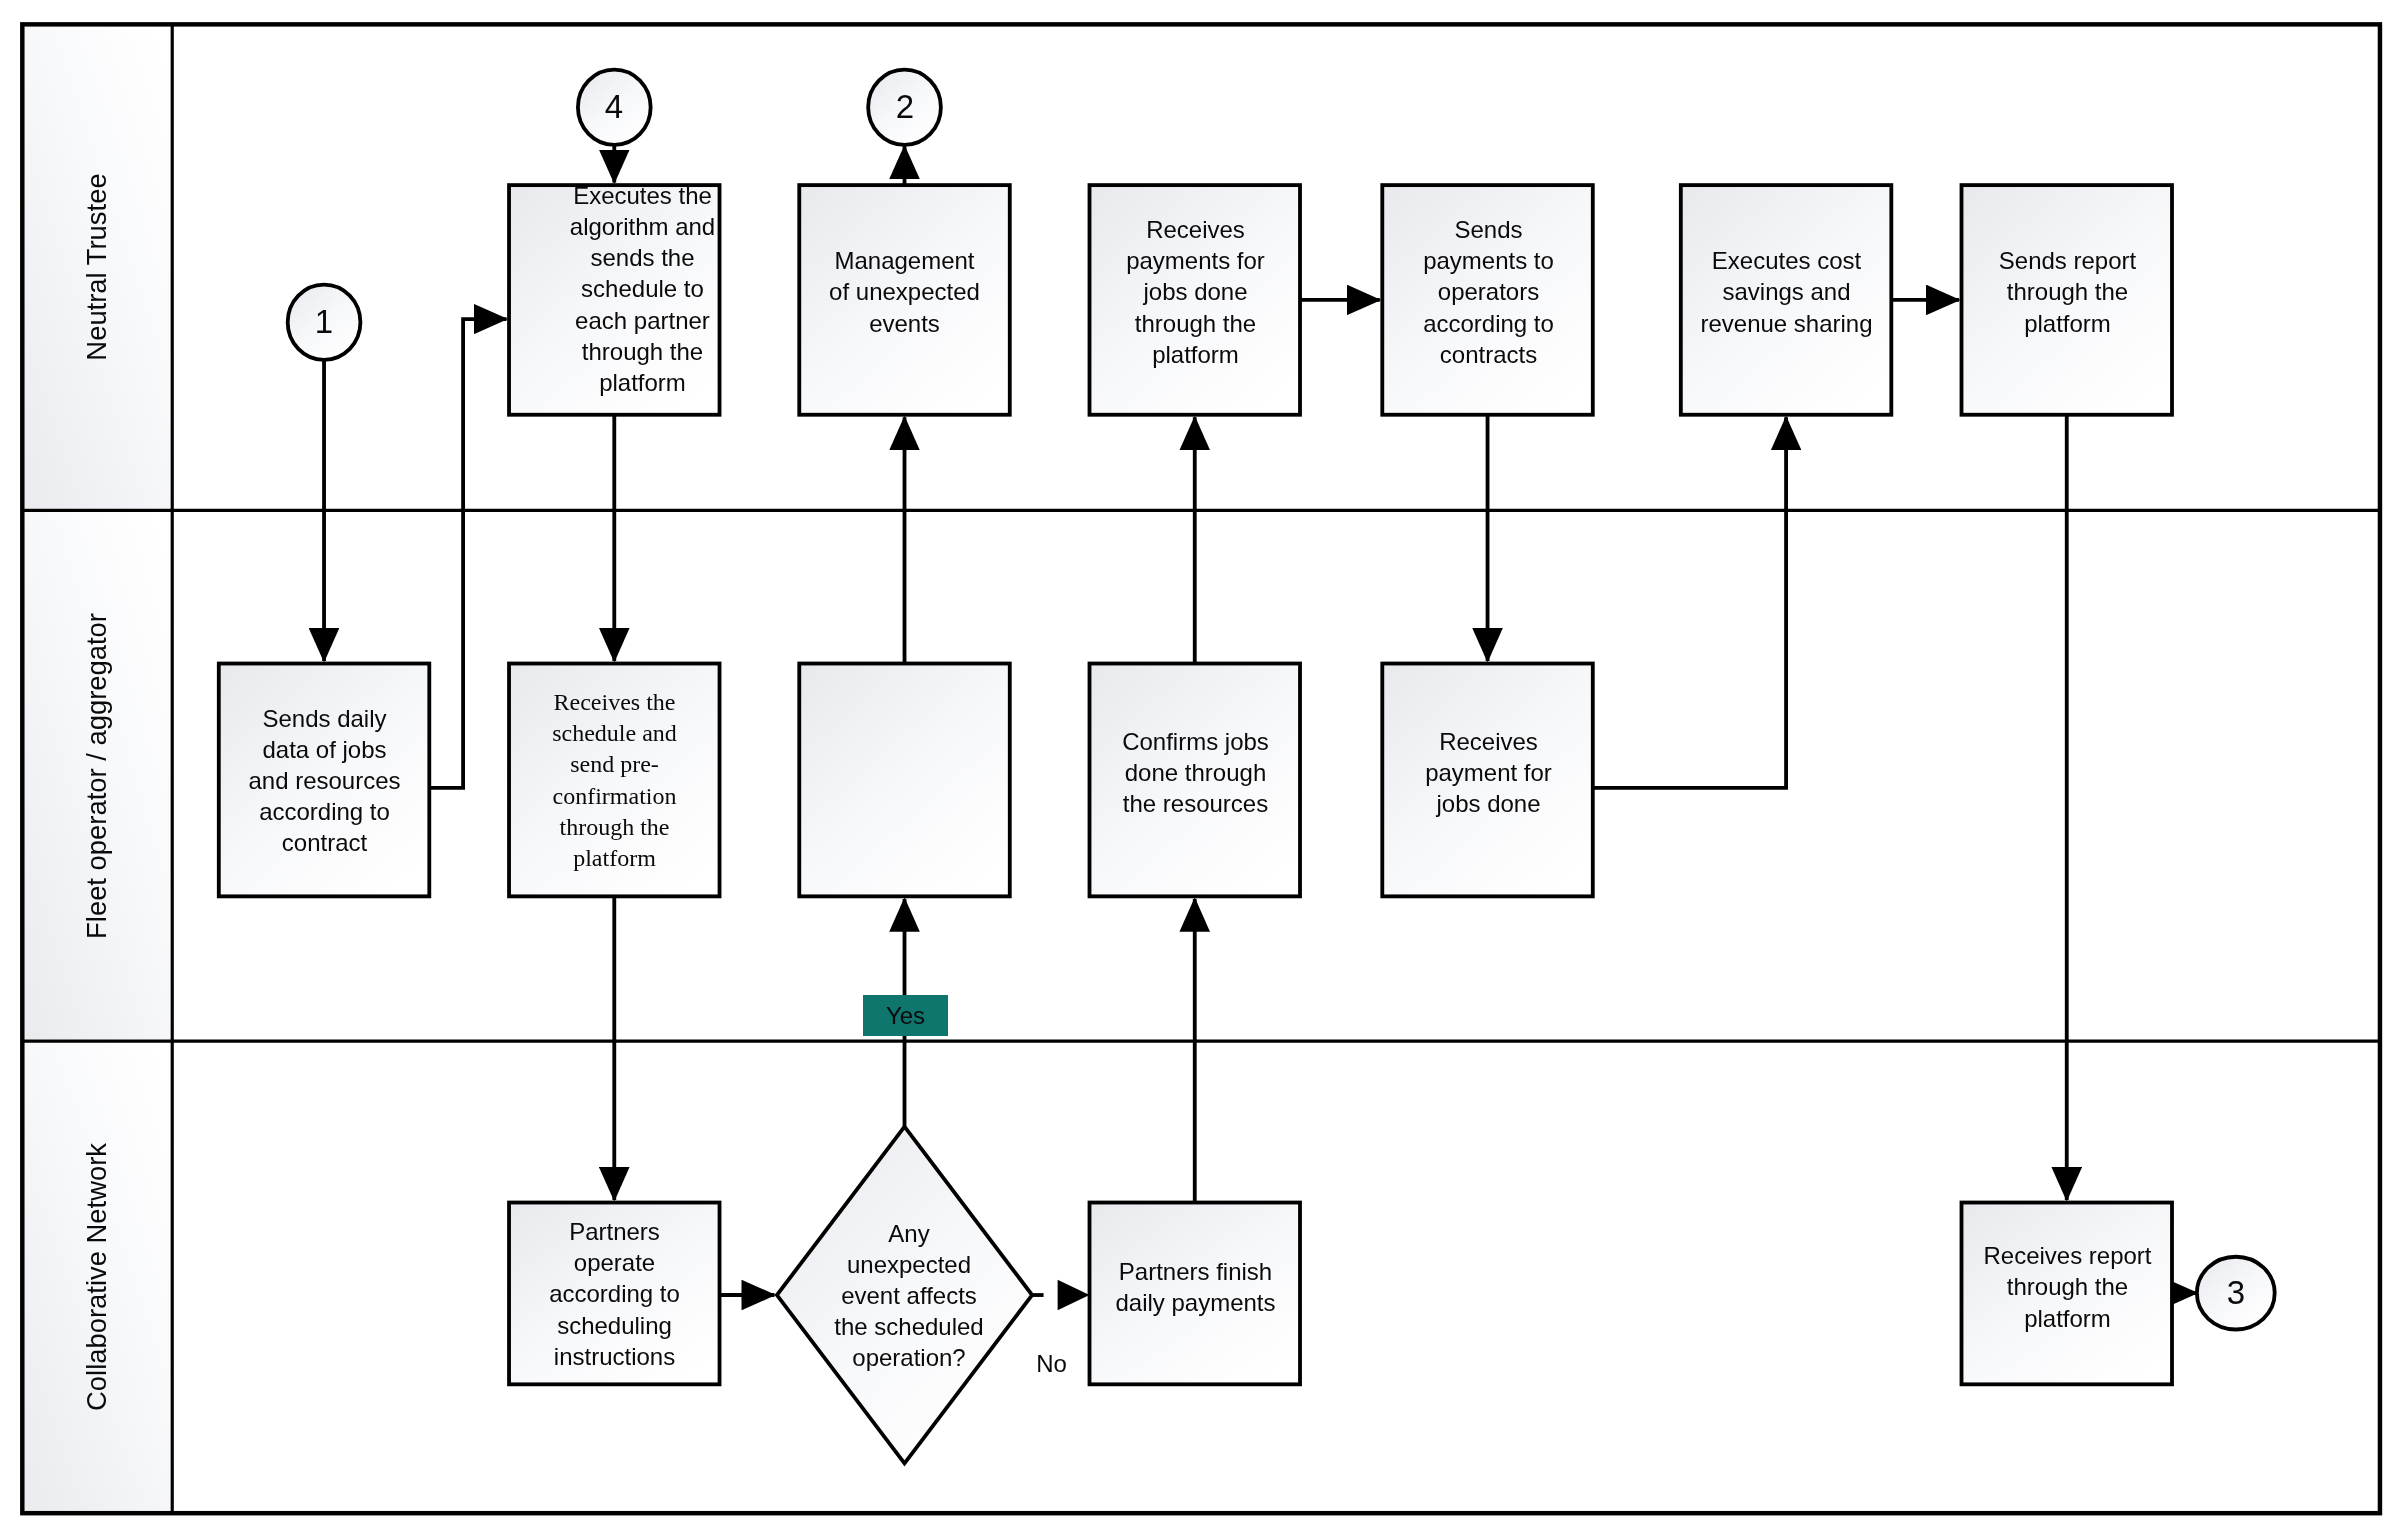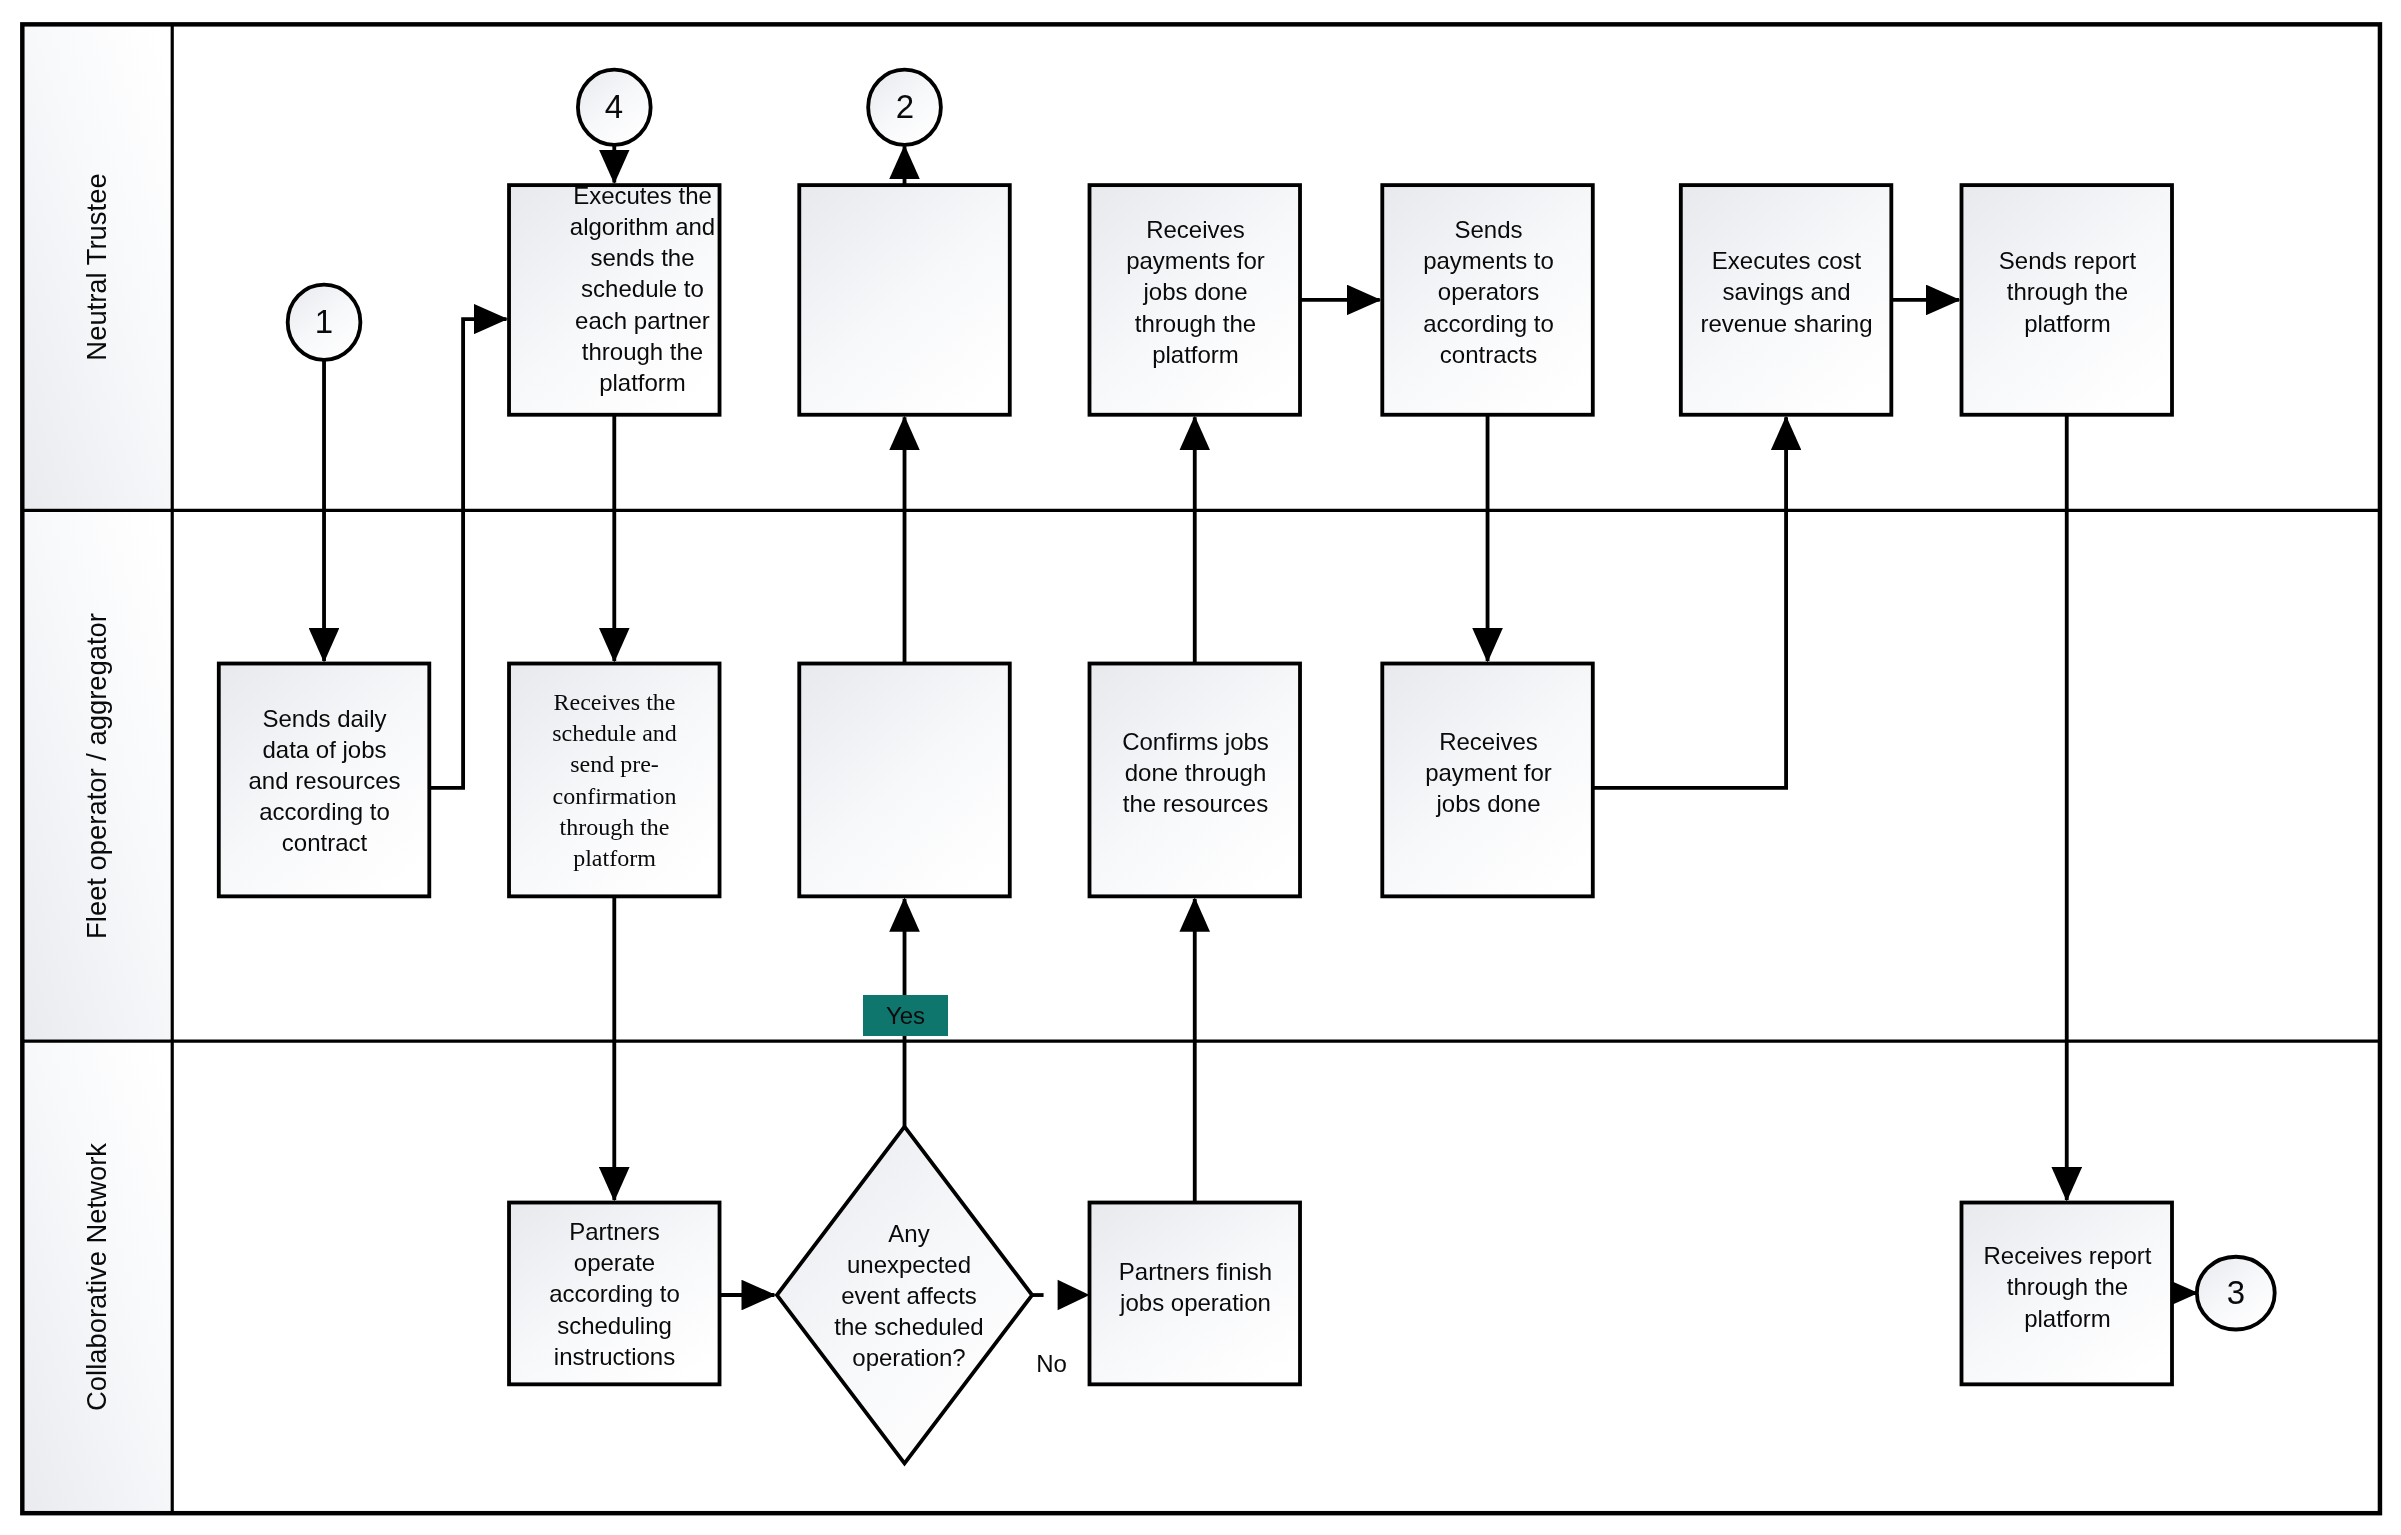--- a/index.html
+++ b/index.html
@@ -146,20 +146,23 @@
   <div class="lane-label" style="left:97px; top:1277px;">Collaborative Network</div>
 
   <div class="circle-label" style="left:287px;  top:285px;">1</div>
   <div class="circle-label" style="left:577px;  top:70px;">4</div>
   <div class="circle-label" style="left:868px; top:70px;">2</div>
   <div class="circle-label" style="left:2199px; top:1256px;">3</div>
 
   <div class="node-label t270" style="left:537px;  top:185px; width:211px; height:208px;">
       <span>Executes the algorithm and sends the schedule to each partner through the platform</span>
     </div>
+  <div class="node-label t240" style="left:799px; top:177px; width:211px; height:230px;">
+      <span>Management of unexpected events</span>
+    </div>
   <div class="node-label t270" style="left:1090px; top:177px; width:211px; height:230px;">
       <span>Receives payments for jobs done through the platform</span>
     </div>
   <div class="node-label t240" style="left:1383px; top:177px; width:211px; height:230px;">
       <span>Sends payments to operators according to contracts</span>
     </div>
   <div class="node-label t270" style="left:1681px; top:177px; width:211px; height:230px;">
       <span>Executes cost savings and revenue sharing</span>
     </div>
   <div class="node-label t270" style="left:1962px; top:177px; width:211px; height:230px;">
@@ -176,21 +179,21 @@
       <span>Confirms jobs done through the resources</span>
     </div>
   <div class="node-label t270" style="left:1383px; top:656px; width:211px; height:233px;">
       <span>Receives payment for jobs done</span>
     </div>
 
   <div class="node-label t270" style="left:509px;  top:1203px; width:211px; height:182px;">
       <span>Partners operate according to scheduling instructions</span>
     </div>
   <div class="node-label t270" style="left:1090px; top:1196px; width:211px; height:182px;">
-      <span>Partners finish jobs operation</span>
+      <span>Partners finish daily payments</span>
     </div>
   <div class="node-label t270" style="left:1962px; top:1196px; width:211px; height:182px;">
       <span>Receives report through the platform</span>
     </div>
 
   <div class="node-label t245" style="left:803px; top:1187px; width:204px; height:217px;">
       <span>Any unexpected event affects the scheduled operation?</span>
     </div>
 
   <div class="edge-label bg" style="left:863px; top:995px; width:85px; height:41px;">Yes</div>

